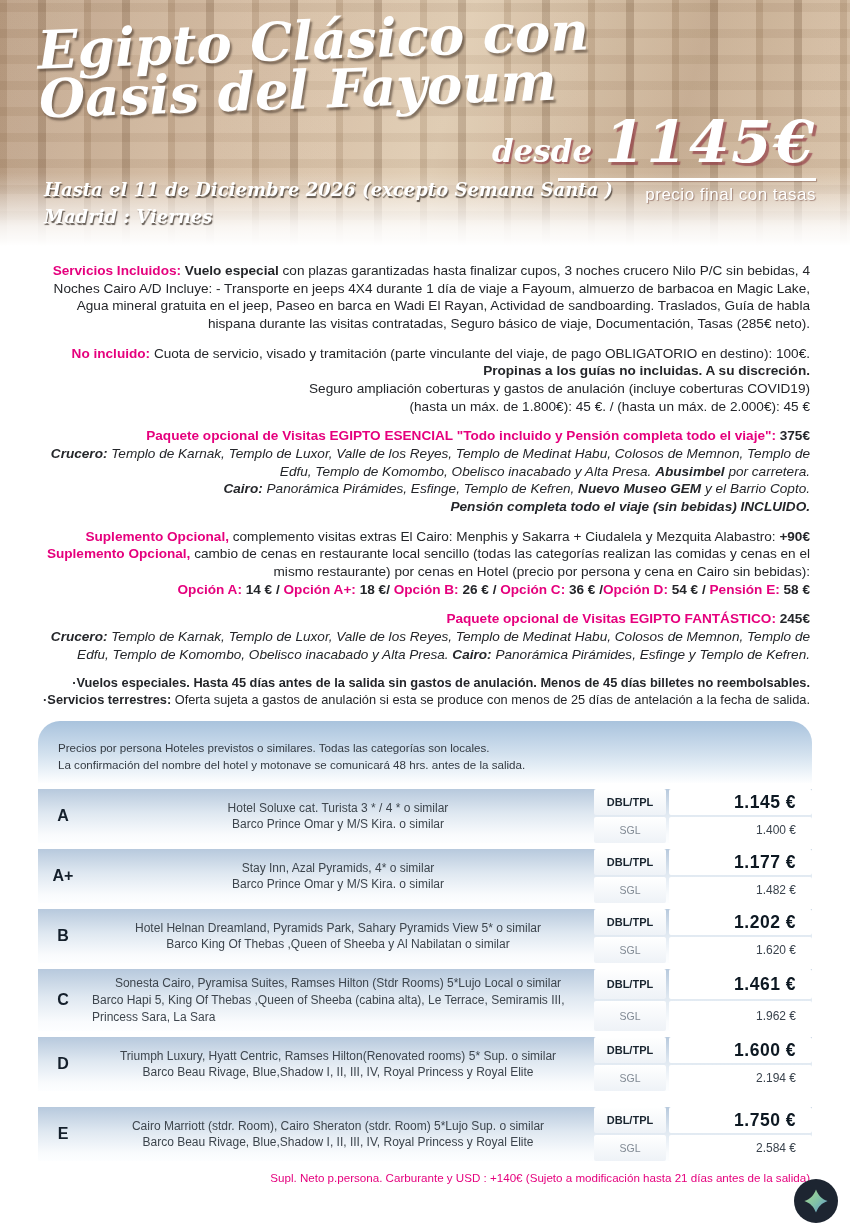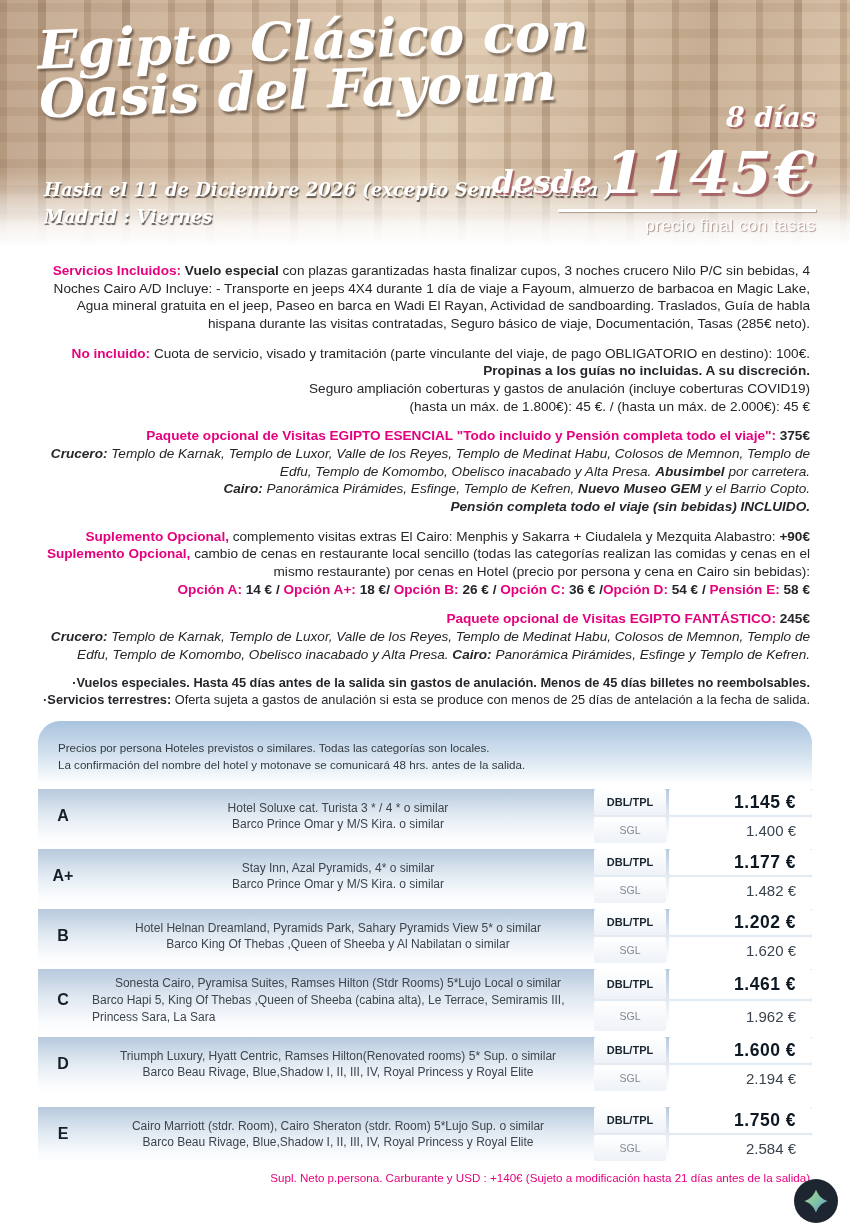--- a/index.html
+++ b/index.html
@@ -61,42 +61,41 @@
     font-size:12px; color:#3d454d; line-height:1.38; padding:6px 10px 6px 4px;align-items:center; }
   .t-price { width:218px; display:flex; flex-direction:column; gap:2px; }
   .t-price-row { flex:1; display:flex; gap:3px; }
   .t-pl { width:72px; display:flex; align-items:center; justify-content:center;
     background:linear-gradient(180deg,#fff, #eef2f7); border-radius:2px; }
   .t-pv { flex:1; display:flex; align-items:center; justify-content:flex-end;
     padding-right:16px; background:#fff; border-radius:2px; }
   .t-pl.dbl { font-size:11px; font-weight:bold; color:#18242f; }
   .t-pv.dbl { font-size:17.5px; font-weight:bold; color:#0d1822; letter-spacing:.5px; }
   .t-pl.sgl { font-size:10.5px; color:#808993; }
-  .t-pv.sgl { font-size:15px; color:#3a434d;text-align:right; }
+  .t-pv.sgl { font-size:12px; color:#3a434d;text-align:right; }
   .suppl-note { margin:10px 40px 0 40px; text-align:right;
     color:#e5007d; font-size:11.6px; }
   .corner-badge { position:absolute; right:12px; bottom:6px; width:44px; height:44px;
     border-radius:50%; background:#1d2531; display:flex; align-items:center; justify-content:center; cursor:pointer; }
 </style>
 </head>
 <body>
 
 <div class="page">
 
   <div class="hero">
     <div class="hero-title">
       <div>Egipto Clásico con</div>
       <div>Oasis del Fayoum</div>
     </div>
     <div class="hero-dates">
       <div>Hasta el 11 de Diciembre 2026 (excepto Semana Santa )</div>
       <div>Madrid : Viernes</div>
     </div>
     <div class="hero-right">
-      <div class="hero-days">8 días</div>
       <div class="hero-price-line">
         <span class="hero-desde">desde</span>
         <span class="hero-price">1145€</span>
       </div>
       <div class="hero-divider"></div>
       <div class="hero-price-note">precio final con tasas</div>
     </div>
   </div>
 
   <div class="content">

